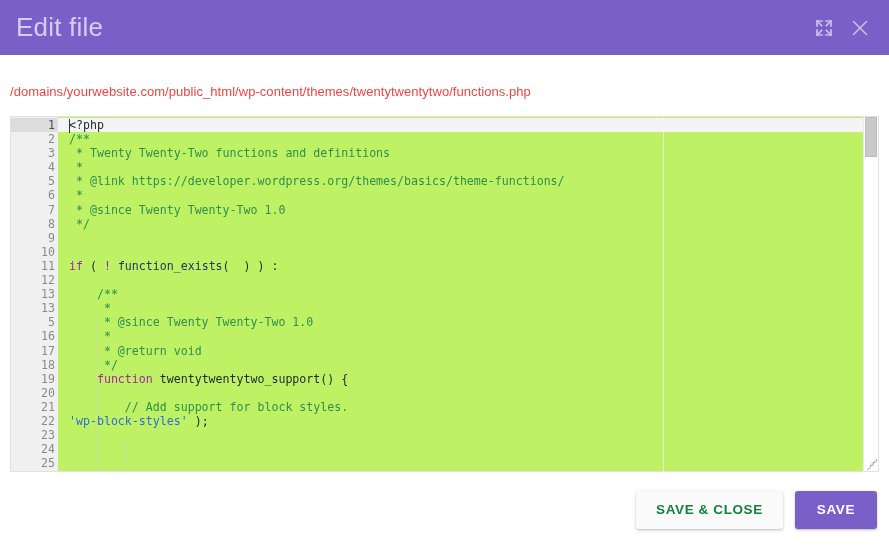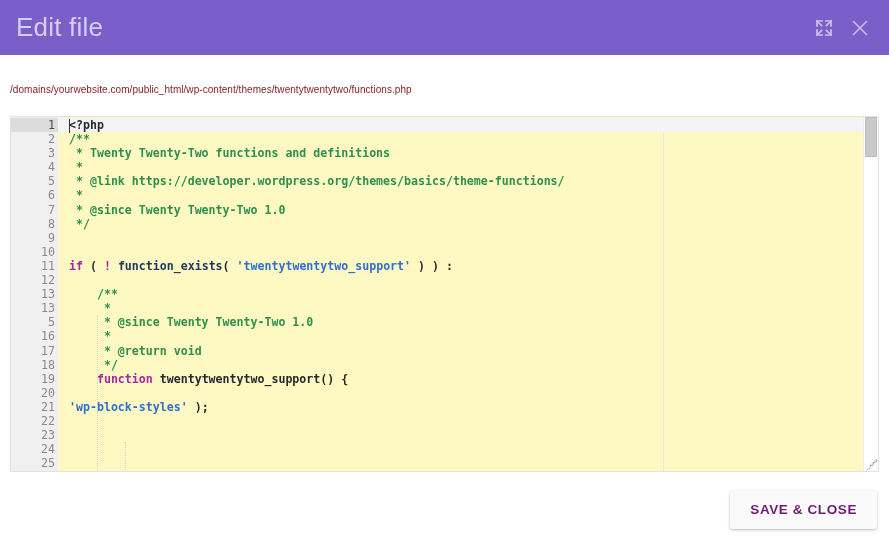--- a/index.html
+++ b/index.html
@@ -49,22 +49,22 @@
     cursor: pointer;
     opacity: 0.82;
   }
   .icon-btn svg { display: block; }
 
   
   .file-path {
     position: absolute;
     left: 10px;
     top: 84px;
-    font-size: 10px;
-    color: #7f1d1d;
+    font-size: 13px;
+    color: #ef4444;
     letter-spacing: 0.05px;
     white-space: nowrap;
   }
 
   
   .editor-wrap {
     position: absolute;
     left: 10px;
     top: 116px;
     width: 869px;
@@ -121,24 +121,23 @@
     width: 0;
     height: 0;
     border-left: 3.2px solid transparent;
     border-right: 3.2px solid transparent;
     border-top: 3.6px solid #9a9a9a;
     display: block;
   }
   .code-area {
     position: relative;
     flex: 1 1 auto;
-    background: #fef9c3;
+    background: #bef264;
     padding-top: 1px;
     overflow: hidden;
-    font-weight: bold;
   }
   .code-row {
     height: 14.1px;
     white-space: pre;
     padding-left: 11px;
     box-sizing: border-box;
     position: relative;
     color: #24292e;
     display: flex;
     align-items: center;
@@ -250,21 +249,21 @@
     border-radius: 3px;
     cursor: pointer;
     border: none;
     display: flex;
     align-items: center;
     justify-content: center;
     box-sizing: border-box;
   }
   .btn-secondary {
     background: #fafafa;
-    color: #701a75;
+    color: #15803d;
     height: 38px;
     padding: 0 20px;
     box-shadow: 0 1px 2px rgba(0,0,0,0.18), 0 1px 4px rgba(0,0,0,0.10);
   }
   .btn-primary {
     background: #7b5fc9;
     color: #ffffff;
     height: 38px;
     padding: 0 22px;
     box-shadow: 0 1px 2px rgba(0,0,0,0.18), 0 1px 4px rgba(0,0,0,0.10);
@@ -388,37 +387,39 @@
     <div class="code-row active-line"><span class="txt t-plain">&lt;?php</span><span class="caret"></span></div>
         <div class="code-row"><span class="txt t-comment">/**</span></div>
         <div class="code-row"><span class="txt t-comment"> * Twenty Twenty-Two functions and definitions</span></div>
         <div class="code-row"><span class="txt t-comment"> *</span></div>
         <div class="code-row"><span class="txt t-comment"> * @link https://developer.wordpress.org/themes/basics/theme-functions/</span></div>
         <div class="code-row"><span class="txt t-comment"> *</span></div>
         <div class="code-row"><span class="txt t-comment"> * @since Twenty Twenty-Two 1.0</span></div>
         <div class="code-row"><span class="txt t-comment"> */</span></div>
         <div class="code-row"><span class="txt t-plain"></span></div>
         <div class="code-row"><span class="txt t-plain"></span></div>
-        <div class="code-row"><span class="txt t-kw">if</span><span class="txt t-plain"> ( </span><span class="txt t-kw">!</span><span class="txt t-plain"> </span><span class="txt t-fn">function_exists</span><span class="txt t-plain">( </span><span class="txt t-str">'twentytwentytwo_support'</span><span class="txt t-plain"> ) ) :</span></div>
+        <div class="code-row"><span class="txt t-kw">if</span><span class="txt t-plain"> ( </span><span class="txt t-kw">!</span><span class="txt t-plain"> </span><span class="txt t-fn">function_exists</span><span class="txt t-plain">( </span><span class="txt t-plain"> ) ) :</span></div>
         <div class="code-row"><span class="txt t-plain"></span></div>
         <div class="code-row"><span class="txt t-comment">    /**</span></div>
         <div class="code-row"><span class="txt t-comment">     *</span></div>
         <div class="code-row"><span class="txt t-comment">     * @since Twenty Twenty-Two 1.0</span></div>
         <div class="code-row"><span class="txt t-comment">     *</span></div>
         <div class="code-row"><span class="txt t-comment">     * @return void</span></div>
         <div class="code-row"><span class="txt t-comment">     */</span></div>
         <div class="code-row"><span class="txt t-plain">    </span><span class="txt t-kw">function</span><span class="txt t-plain"> twentytwentytwo_support() {</span></div>
         <div class="code-row"><span class="txt t-plain"></span></div>
+        <div class="code-row"><span class="txt t-comment">        // Add support for block styles.</span></div>
         <div class="code-row"><span class="txt t-str">'wp-block-styles'</span><span class="txt t-plain"> );</span></div>
         <div class="indent-guide" style="left: 38.88px; top: 198.4px; height: 155.1px;"></div>
         <div class="indent-guide" style="left: 66.76px; top: 325.3px; height: 28.2px;"></div>
       </div>
 
     <div class="vscroll">
       <div class="vscroll-thumb"></div>
     </div>
     <div class="resize-grip"></div>
   </div>
 </div>
 
 <div class="footer">
   <button class="btn btn-secondary">SAVE &amp; CLOSE</button>
+  <button class="btn btn-primary">SAVE</button>
 </div>
 
 </body></html>

